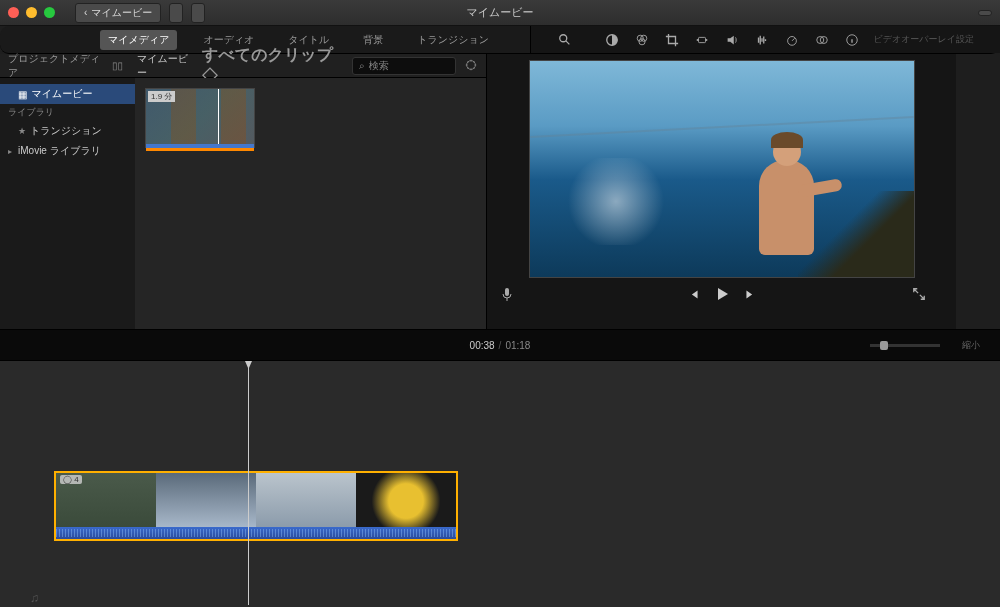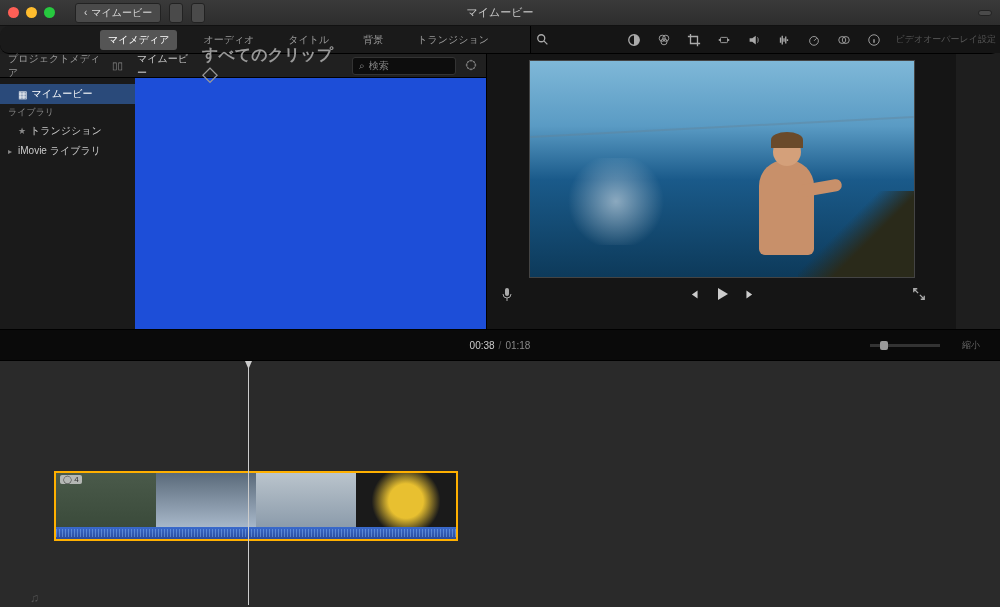--- a/index.html
+++ b/index.html
@@ -15,31 +15,31 @@
 .titlebar-left { display: flex; gap: 8px; margin-left: 20px; }
 .tb-btn { background: #4a4a4a; border: 1px solid #222; border-radius: 3px; padding: 2px 8px; font-size: 10px; color: #ddd; display: flex; align-items: center; gap: 4px; }
 .tb-btn.icon-only { padding: 2px 6px; }
 .title-center { position: absolute; left: 50%; transform: translateX(-50%); font-size: 11px; color: #ccc; }
 .titlebar-right { margin-left: auto; display: flex; gap: 6px; }
 
 
 .tabs-row { height: 28px; background: #1a1a1a; display: flex; align-items: center; padding-left: 100px; gap: 18px; border-bottom: 1px solid #000; border-radius: 9px; }
 .tab-item { font-size: 10px; color: #999; padding: 3px 8px; border-radius: 3px; }
 .tab-item.active { background: #555; color: #fff; }
-.tabs-right { margin-left: auto; width: 470px; height: 100%; background: #151515; display: flex; align-items: center; padding: 0 4px; gap: 14px; border-left: 1px solid #000; }
+.tabs-right { margin-left: auto; width: 470px; height: 100%; background: #151515; display: flex; align-items: center; padding: 0 26px; gap: 14px; border-left: 1px solid #000; }
 .tool-icon { width: 16px; height: 16px; display: flex; align-items: center; justify-content: center; color: #aaa; font-size: 13px; }
 .tool-icon svg { width: 14px; height: 14px; fill: #aaa; }
 .tools-spacer { flex: 1; }
 .tool-text { font-size: 9px; color: #555; }
 
 
 .main { display: flex; height: 275px; }
 
 
-.left-panel { width: 486px; display: flex; flex-direction: column; background: #1d4ed8; }
+.left-panel { width: 486px; display: flex; flex-direction: column; background: #ec4899; }
 .browser-header { height: 24px; display: flex; align-items: center; padding: 0 8px; gap: 8px; background: #202020; border-bottom: 1px solid #000; }
 .bh-label { font-size: 10px; color: #999; }
 .bh-view { font-size: 10px; color: #888; }
 .bh-title { font-size: 10px; color: #ccc; margin-left: 6px; }
 .bh-dropdown { font-size: 16px; color: #999; margin-left: auto; font-weight: bold; }
 .bh-search { background: #0d0d0d; border: 1px solid #333; border-radius: 3px; padding: 1px 6px; font-size: 10px; color: #888; width: 110px; display: flex; align-items: center; gap: 4px; }
 .bh-settings { color: #888; }
 
 .browser-body { display: flex; flex: 1; }
 .sidebar { width: 135px; background: #1a1a1a; padding: 6px 0; font-size: 10px; }
@@ -240,20 +240,29 @@
         <div class="sb-section">ライブラリ</div>
         <div class="sb-item">
           <span class="star">★</span>
           <span>トランジション</span>
         </div>
         <div class="sb-item">
           <span class="tri">▸</span>
           <span>iMovie ライブラリ</span>
         </div>
       </div>
+      <div class="clip-area">
+        <div class="clip-thumb">
+          <div class="clip-thumb-inner"></div>
+          <div class="clip-thumb-badge">1.9 分</div>
+          <div class="clip-thumb-playhead"></div>
+          <div class="clip-thumb-blue"></div>
+          <div class="clip-thumb-footer"></div>
+        </div>
+      </div>
     </div>
   </div>
 
   <div class="preview-panel">
     <div class="preview-video">
       <div class="preview-horizon"></div>
       <div class="preview-glare"></div>
       <div class="preview-shore"></div>
       <div class="preview-person">
         <div class="preview-head"></div>

